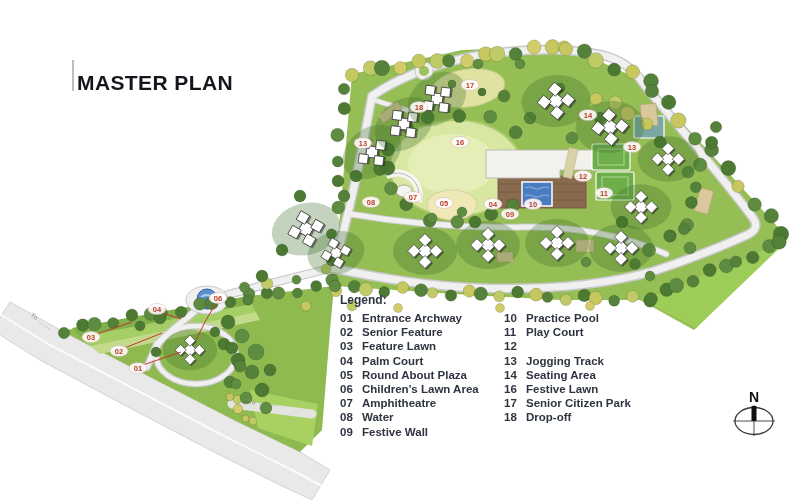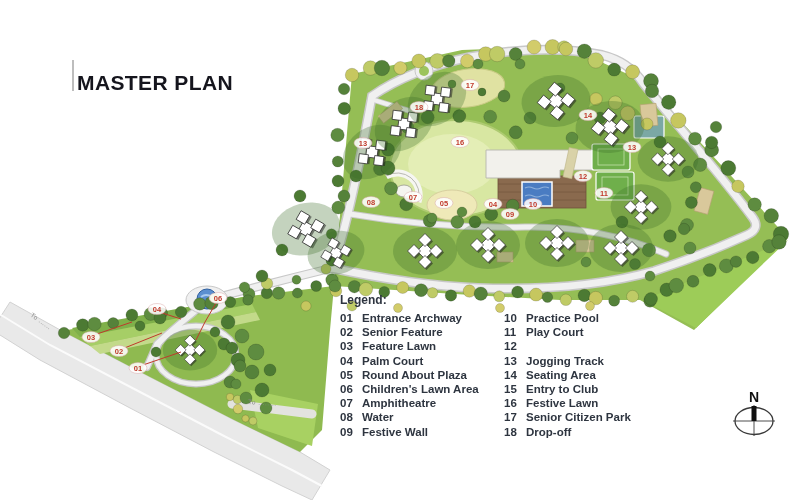--- a/index.html
+++ b/index.html
@@ -620,24 +620,20 @@
           </div>
           <div class="lrow">
             <span class="lnum">13</span>
             <span class="llabel">Jogging Track</span>
           </div>
           <div class="lrow">
             <span class="lnum">14</span>
             <span class="llabel">Seating Area</span>
           </div>
           <div class="lrow">
-            <span class="lnum">15</span>
-            <span class="llabel">Entry to Club</span>
-          </div>
-          <div class="lrow">
             <span class="lnum">16</span>
             <span class="llabel">Festive Lawn</span>
           </div>
           <div class="lrow">
             <span class="lnum">17</span>
             <span class="llabel">Senior Citizen Park</span>
           </div>
           <div class="lrow">
             <span class="lnum">18</span>
             <span class="llabel">Drop-off</span>

